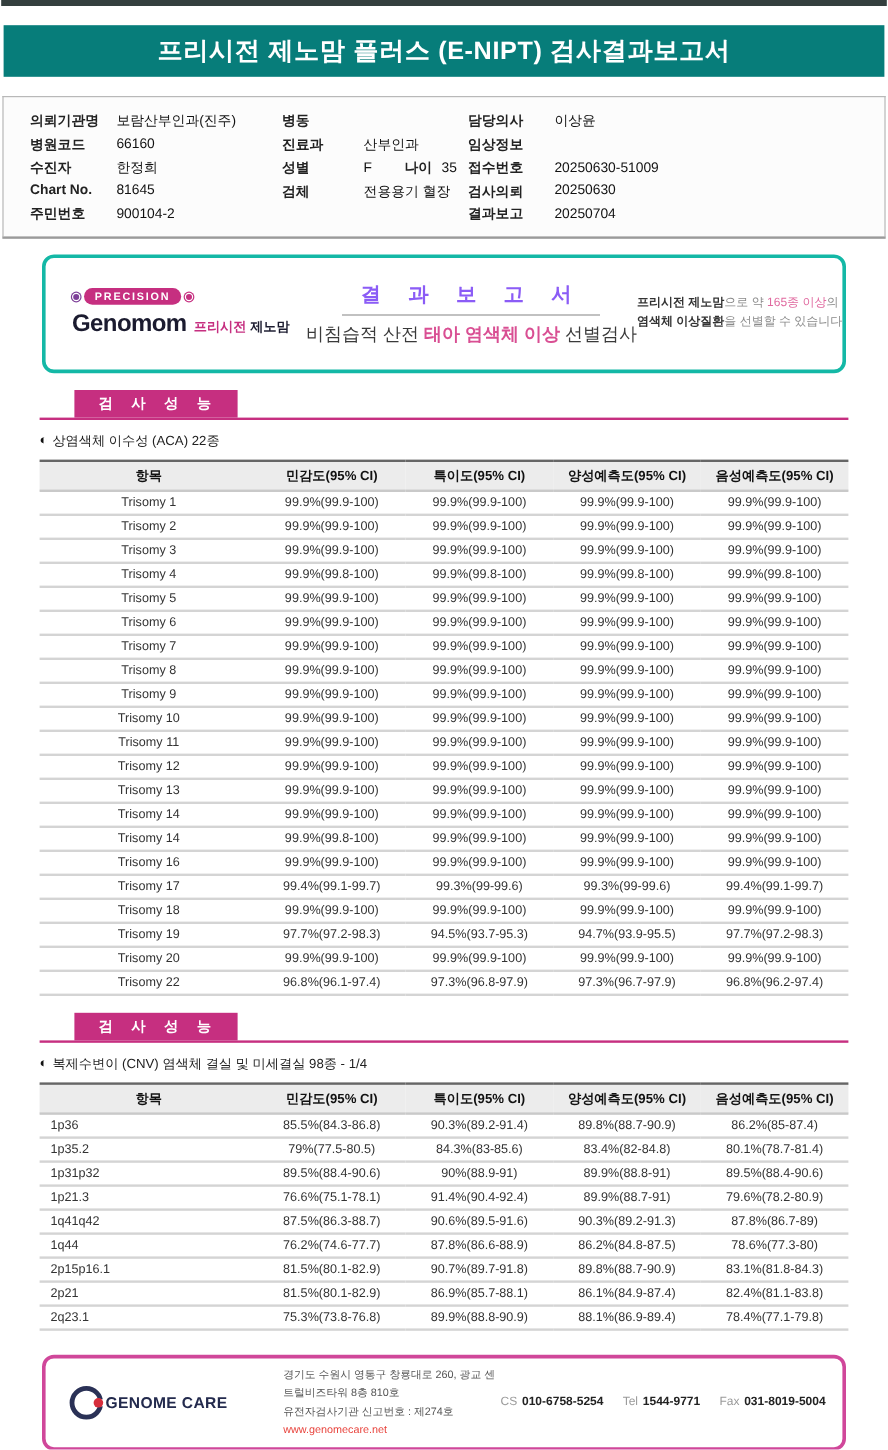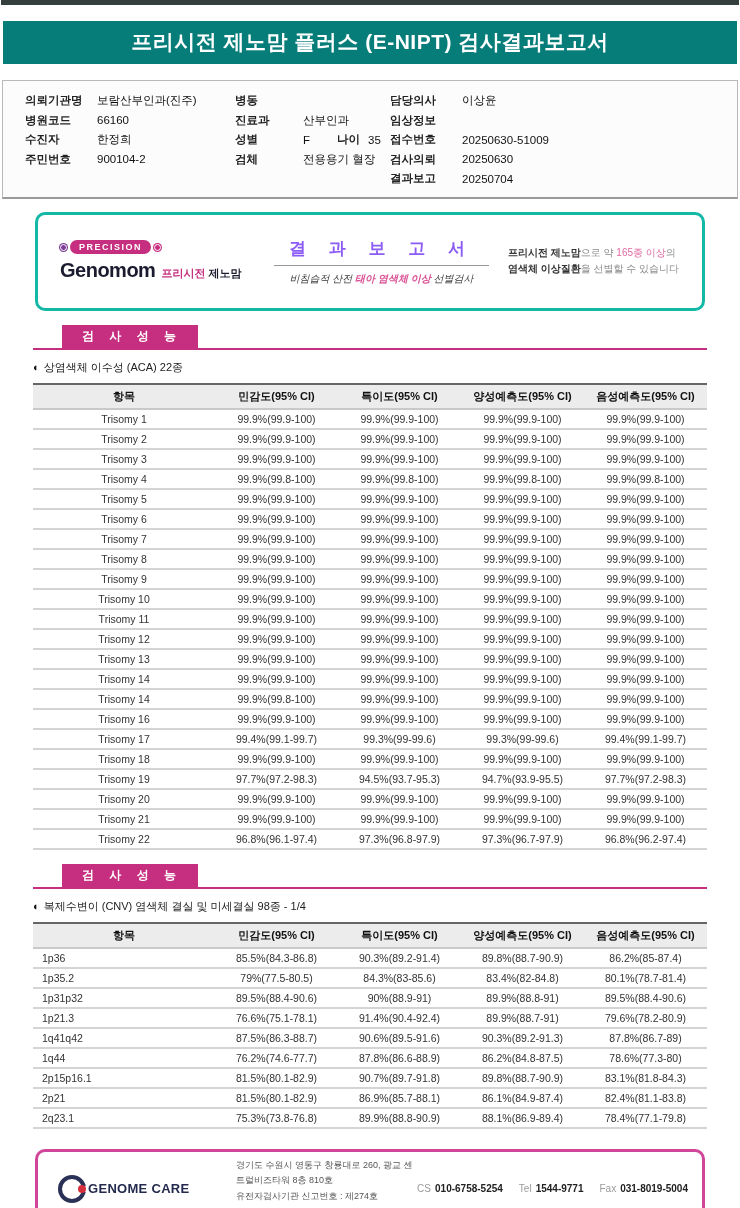--- a/index.html
+++ b/index.html
@@ -32,21 +32,21 @@
   .bdot.pink { background:#c62f80; box-shadow:0 0 0 1px #c62f80; }
   .badge { background:#c62f80; color:#fff; font-size:9px; font-weight:bold;
            letter-spacing:1.5px; padding:2px 9px; border-radius:8px; }
   .brandrow { display:flex; align-items:baseline; gap:6px; }
   .brand { font-size:20px; font-weight:800; color:#1b1b2f; letter-spacing:-0.5px; }
   .brandsub { font-size:11px; font-weight:bold; }
   .brandsub .m { color:#c62f80; } .brandsub .d { color:#1b1b2f; }
   .rcenter { flex:1; text-align:center; }
   .rtitle { font-size:17px; font-weight:bold; color:#8b5cf6; letter-spacing:9px; }
   .rdivider { width:215px; height:1px; background:#999; margin:5px auto 6px; }
-  .rsub { font-size:10px; color:#3a3a3a; white-space:pre;font-style:italic; }
+  .rsub { font-size:15px; color:#3a3a3a; white-space:pre; }
   .rsub .m { color:#d94f93; font-weight:bold; }
   .rright { width:178px; flex:none; font-size:10px; color:#8a8a8a; line-height:1.65; white-space:pre-wrap; }
   .rright b { color:#333; }
   .rright .pink { color:#e0699f; }
 
   
   .sechead { margin:14px 33px 0; border-bottom:2px solid #c62f80; }
   .sectab { display:inline-block; margin-left:29px; background:#c62f80; color:#fff;
             font-size:12px; font-weight:bold; letter-spacing:6px; padding:3px 16px 3px 20px; }
   .subtitle { margin:10px 33px 0; font-size:11px; color:#222; display:flex; align-items:center; gap:4px; }
@@ -94,20 +94,24 @@
       </div>
     <div class="prow">
         <span class="plabel">병원코드</span>
         <span class="pval">66160</span>
       </div>
     <div class="prow">
         <span class="plabel">수진자</span>
         <span class="pval">한정희</span>
       </div>
     <div class="prow">
+        <span class="plabel">Chart No.</span>
+        <span class="pval">81645</span>
+      </div>
+    <div class="prow">
         <span class="plabel">주민번호</span>
         <span class="pval">900104-2</span>
       </div>
   </div>
   <div class="pcol pcol2">
     <div class="prow">
         <span class="plabel" style="width:68px">병동</span>
         <span class="pval"></span>
       </div>
     <div class="prow">
@@ -328,27 +332,20 @@
         <td>97.7%(97.2-98.3)</td>
       </tr>
       <tr>
         <td>Trisomy 20</td>
         <td>99.9%(99.9-100)</td>
         <td>99.9%(99.9-100)</td>
         <td>99.9%(99.9-100)</td>
         <td>99.9%(99.9-100)</td>
       </tr>
       <tr>
-        <td>Trisomy 21</td>
-        <td>99.9%(99.9-100)</td>
-        <td>99.9%(99.9-100)</td>
-        <td>99.9%(99.9-100)</td>
-        <td>99.9%(99.9-100)</td>
-      </tr>
-      <tr>
         <td>Trisomy 22</td>
         <td>96.8%(96.1-97.4)</td>
         <td>97.3%(96.8-97.9)</td>
         <td>97.3%(96.7-97.9)</td>
         <td>96.8%(96.2-97.4)</td>
       </tr>
     </tbody>
 </table>
 
 <div class="sechead">

